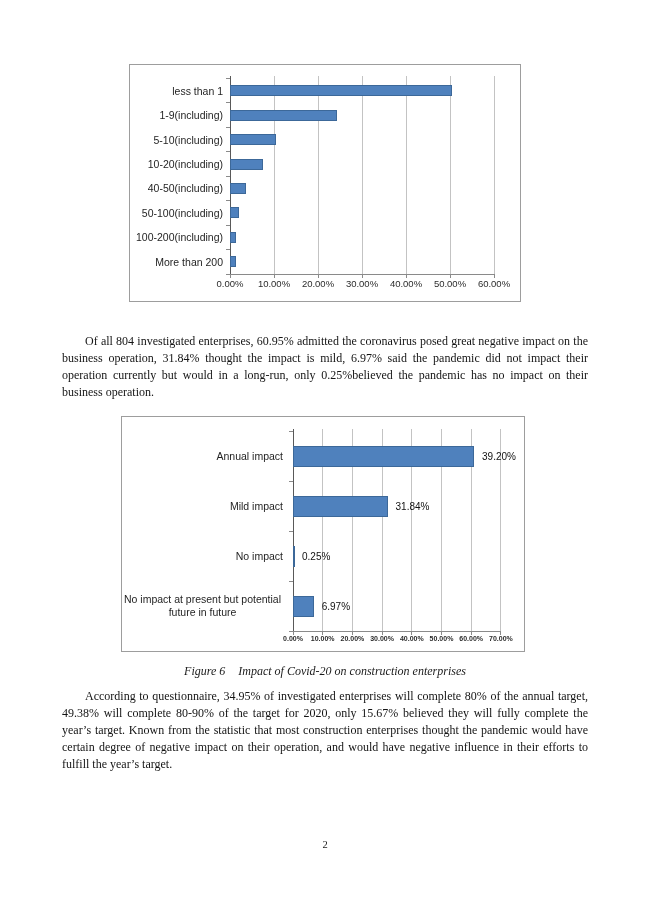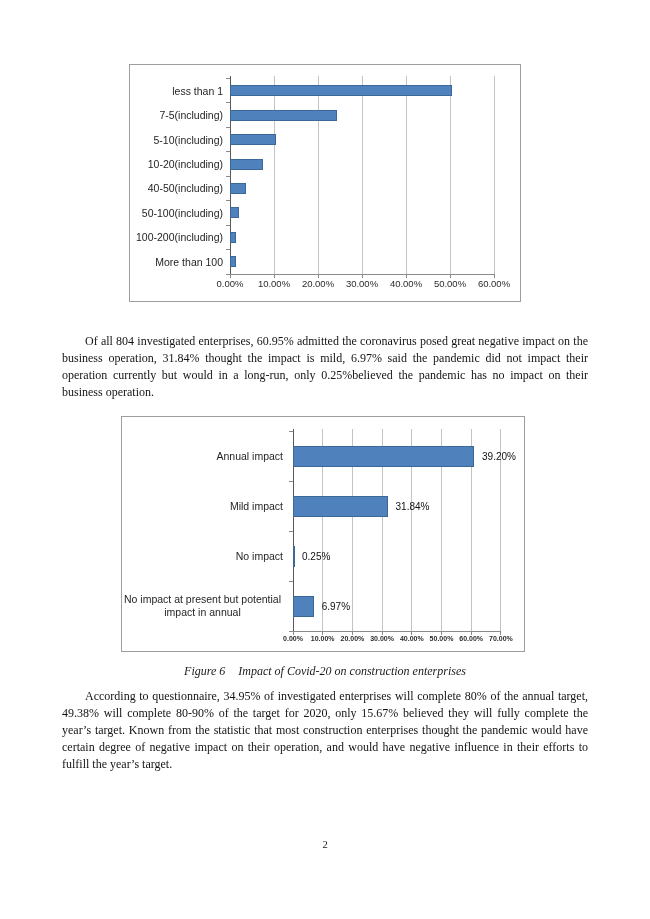--- a/index.html
+++ b/index.html
@@ -77,33 +77,33 @@
       <div style="position: absolute; left: 96px; top: 37.4375px; width: 4px; height: 1px; background: rgb(138, 138, 138);"></div>
       <div style="position: absolute; left: 96px; top: 61.875px; width: 4px; height: 1px; background: rgb(138, 138, 138);"></div>
       <div style="position: absolute; left: 96px; top: 86.3125px; width: 4px; height: 1px; background: rgb(138, 138, 138);"></div>
       <div style="position: absolute; left: 96px; top: 110.75px; width: 4px; height: 1px; background: rgb(138, 138, 138);"></div>
       <div style="position: absolute; left: 96px; top: 135.188px; width: 4px; height: 1px; background: rgb(138, 138, 138);"></div>
       <div style="position: absolute; left: 96px; top: 159.625px; width: 4px; height: 1px; background: rgb(138, 138, 138);"></div>
       <div style="position: absolute; left: 96px; top: 184.062px; width: 4px; height: 1px; background: rgb(138, 138, 138);"></div>
       <div style="position: absolute; left: 96px; top: 208.5px; width: 4px; height: 1px; background: rgb(138, 138, 138);"></div>
       <div style="position: absolute; right: 297px; top: 25.7188px; transform: translateY(-50%); font: 10.5px / 1.2 &quot;Liberation Sans&quot;, sans-serif; color: rgb(31, 31, 31); text-align: right; white-space: nowrap;">less than 1</div>
       <div style="position: absolute; left: 100px; top: 20.2188px; width: 222.2px; height: 11px; background: rgb(79, 129, 189); border: 1px solid rgb(60, 104, 153); box-sizing: border-box;"></div>
-      <div style="position: absolute; right: 297px; top: 50.1562px; transform: translateY(-50%); font: 10.5px / 1.2 &quot;Liberation Sans&quot;, sans-serif; color: rgb(31, 31, 31); text-align: right; white-space: nowrap;">7-5(including)</div>
+      <div style="position: absolute; right: 297px; top: 50.1562px; transform: translateY(-50%); font: 10.5px / 1.2 &quot;Liberation Sans&quot;, sans-serif; color: rgb(31, 31, 31); text-align: right; white-space: nowrap;">1-9(including)</div>
       <div style="position: absolute; left: 100px; top: 44.6562px; width: 106.92px; height: 11px; background: rgb(79, 129, 189); border: 1px solid rgb(60, 104, 153); box-sizing: border-box;"></div>
       <div style="position: absolute; right: 297px; top: 74.5938px; transform: translateY(-50%); font: 10.5px / 1.2 &quot;Liberation Sans&quot;, sans-serif; color: rgb(31, 31, 31); text-align: right; white-space: nowrap;">5-10(including)</div>
       <div style="position: absolute; left: 100px; top: 69.0938px; width: 46.2px; height: 11px; background: rgb(79, 129, 189); border: 1px solid rgb(60, 104, 153); box-sizing: border-box;"></div>
       <div style="position: absolute; right: 297px; top: 99.0312px; transform: translateY(-50%); font: 10.5px / 1.2 &quot;Liberation Sans&quot;, sans-serif; color: rgb(31, 31, 31); text-align: right; white-space: nowrap;">10-20(including)</div>
       <div style="position: absolute; left: 100px; top: 93.5312px; width: 33px; height: 11px; background: rgb(79, 129, 189); border: 1px solid rgb(60, 104, 153); box-sizing: border-box;"></div>
       <div style="position: absolute; right: 297px; top: 123.469px; transform: translateY(-50%); font: 10.5px / 1.2 &quot;Liberation Sans&quot;, sans-serif; color: rgb(31, 31, 31); text-align: right; white-space: nowrap;">40-50(including)</div>
       <div style="position: absolute; left: 100px; top: 117.969px; width: 16.28px; height: 11px; background: rgb(79, 129, 189); border: 1px solid rgb(60, 104, 153); box-sizing: border-box;"></div>
       <div style="position: absolute; right: 297px; top: 147.906px; transform: translateY(-50%); font: 10.5px / 1.2 &quot;Liberation Sans&quot;, sans-serif; color: rgb(31, 31, 31); text-align: right; white-space: nowrap;">50-100(including)</div>
       <div style="position: absolute; left: 100px; top: 142.406px; width: 9.24px; height: 11px; background: rgb(79, 129, 189); border: 1px solid rgb(60, 104, 153); box-sizing: border-box;"></div>
       <div style="position: absolute; right: 297px; top: 172.344px; transform: translateY(-50%); font: 10.5px / 1.2 &quot;Liberation Sans&quot;, sans-serif; color: rgb(31, 31, 31); text-align: right; white-space: nowrap;">100-200(including)</div>
       <div style="position: absolute; left: 100px; top: 166.844px; width: 5.72px; height: 11px; background: rgb(79, 129, 189); border: 1px solid rgb(60, 104, 153); box-sizing: border-box;"></div>
-      <div style="position: absolute; right: 297px; top: 196.781px; transform: translateY(-50%); font: 10.5px / 1.2 &quot;Liberation Sans&quot;, sans-serif; color: rgb(31, 31, 31); text-align: right; white-space: nowrap;">More than 100</div>
+      <div style="position: absolute; right: 297px; top: 196.781px; transform: translateY(-50%); font: 10.5px / 1.2 &quot;Liberation Sans&quot;, sans-serif; color: rgb(31, 31, 31); text-align: right; white-space: nowrap;">More than 200</div>
       <div style="position: absolute; left: 100px; top: 191.281px; width: 5.72px; height: 11px; background: rgb(79, 129, 189); border: 1px solid rgb(60, 104, 153); box-sizing: border-box;"></div>
     </div>
 
 
   <div id="para1" class="para">Of all 804 investigated enterprises, 60.95% admitted the coronavirus posed great negative impact on the business operation, 31.84% thought the impact is mild, 6.97% said the pandemic did not impact their operation currently but would in a long-run, only 0.25%believed the pandemic has no impact on their business operation.</div>
 
   <div id="chart2" class="chart">
       <div style="position: absolute; left: 170.5px; top: 214px; width: 1px; height: 4px; background: rgb(138, 138, 138);"></div>
       <div style="position: absolute; left: 156.15px; top: 218px; width: 29.7px; text-align: center; font: 700 7px / 1.2 &quot;Liberation Sans&quot;, sans-serif; color: rgb(43, 43, 43);">0.00%</div>
       <div style="position: absolute; left: 200.2px; top: 12px; width: 1px; height: 202px; background: rgb(195, 195, 195);"></div>
@@ -136,21 +136,21 @@
       <div style="position: absolute; left: 167px; top: 213.5px; width: 4px; height: 1px; background: rgb(138, 138, 138);"></div>
       <div style="position: absolute; right: 241px; top: 39px; transform: translateY(-50%); font: 10.5px / 1.2 &quot;Liberation Sans&quot;, sans-serif; color: rgb(31, 31, 31); text-align: center; white-space: normal; max-width: 170px;">Annual impact</div>
       <div style="position: absolute; left: 171px; top: 28.5px; width: 181.022px; height: 21px; background: rgb(79, 129, 189); border: 1px solid rgb(60, 104, 153); box-sizing: border-box;"></div>
       <div style="position: absolute; left: 360.022px; top: 39px; transform: translateY(-50%); font: 10px &quot;Liberation Sans&quot;, sans-serif; color: rgb(16, 16, 16);">39.20%</div>
       <div style="position: absolute; right: 241px; top: 89px; transform: translateY(-50%); font: 10.5px / 1.2 &quot;Liberation Sans&quot;, sans-serif; color: rgb(31, 31, 31); text-align: center; white-space: normal; max-width: 170px;">Mild impact</div>
       <div style="position: absolute; left: 171px; top: 78.5px; width: 94.5648px; height: 21px; background: rgb(79, 129, 189); border: 1px solid rgb(60, 104, 153); box-sizing: border-box;"></div>
       <div style="position: absolute; left: 273.565px; top: 89px; transform: translateY(-50%); font: 10px &quot;Liberation Sans&quot;, sans-serif; color: rgb(16, 16, 16);">31.84%</div>
       <div style="position: absolute; right: 241px; top: 139px; transform: translateY(-50%); font: 10.5px / 1.2 &quot;Liberation Sans&quot;, sans-serif; color: rgb(31, 31, 31); text-align: center; white-space: normal; max-width: 170px;">No impact</div>
       <div style="position: absolute; left: 171px; top: 128.5px; width: 1px; height: 21px; background: rgb(79, 129, 189); border: 1px solid rgb(60, 104, 153); box-sizing: border-box;"></div>
       <div style="position: absolute; left: 180px; top: 139px; transform: translateY(-50%); font: 10px &quot;Liberation Sans&quot;, sans-serif; color: rgb(16, 16, 16);">0.25%</div>
-      <div style="position: absolute; right: 241px; top: 189px; transform: translateY(-50%); font: 10.5px / 1.2 &quot;Liberation Sans&quot;, sans-serif; color: rgb(31, 31, 31); text-align: center; white-space: normal; max-width: 170px;">No impact at present but potential impact in annual</div>
+      <div style="position: absolute; right: 241px; top: 189px; transform: translateY(-50%); font: 10.5px / 1.2 &quot;Liberation Sans&quot;, sans-serif; color: rgb(31, 31, 31); text-align: center; white-space: normal; max-width: 170px;">No impact at present but potential future in future</div>
       <div style="position: absolute; left: 171px; top: 178.5px; width: 20.7009px; height: 21px; background: rgb(79, 129, 189); border: 1px solid rgb(60, 104, 153); box-sizing: border-box;"></div>
       <div style="position: absolute; left: 199.701px; top: 189px; transform: translateY(-50%); font: 10px &quot;Liberation Sans&quot;, sans-serif; color: rgb(16, 16, 16);">6.97%</div>
     </div>
 
   <div id="cap3" class="caption">
     <span class="capnum">Figure 6</span><span class="captitle">Impact of Covid-20 on construction enterprises</span>
   </div>
 
   <div id="para2" class="para">According to questionnaire, 34.95% of investigated enterprises will complete 80% of the annual target, 49.38% will complete 80-90% of the target for 2020, only 15.67% believed they will fully complete the year’s target. Known from the statistic that most construction enterprises thought the pandemic would have certain degree of negative impact on their operation, and would have negative influence in their efforts to fulfill the year’s target.</div>
 

